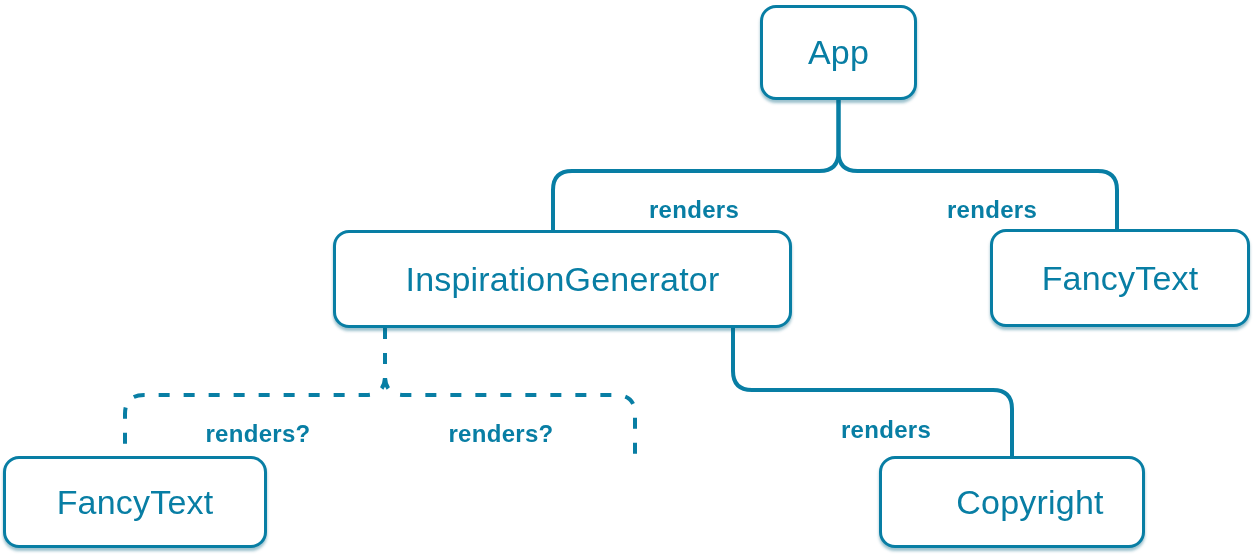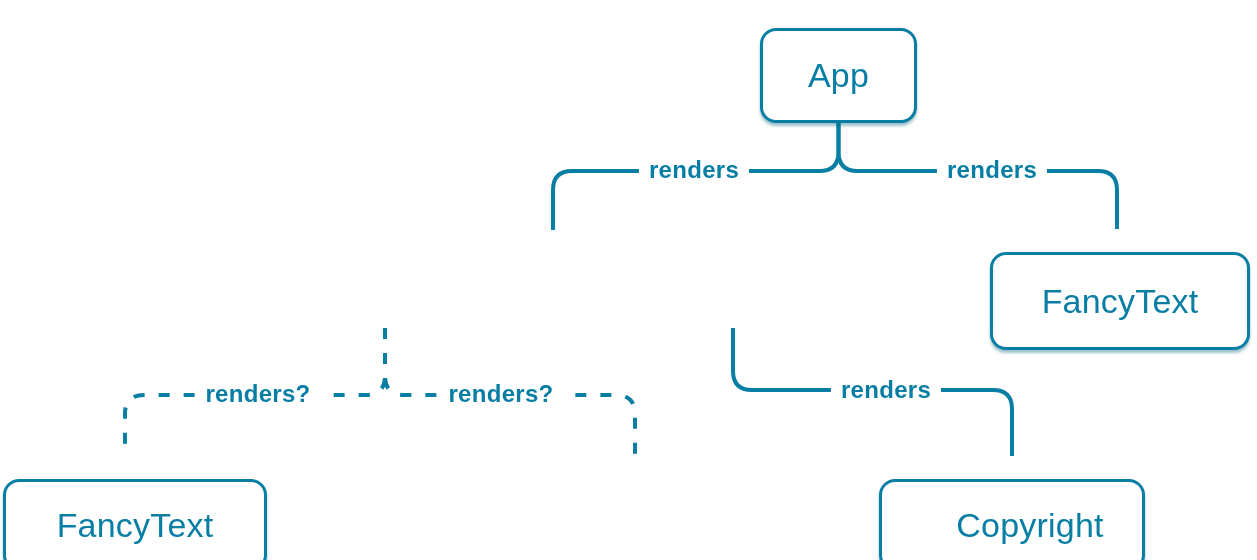--- a/index.html
+++ b/index.html
@@ -37,33 +37,33 @@
     border: 3px solid #087ea4;
     border-radius: 16px;
     box-shadow: 0 3px 3px rgba(8, 100, 130, 0.40);
     color: #087ea4;
     font-size: 34px;
     letter-spacing: 0.2px;
     display: flex;
     align-items: center;
     justify-content: center;
     white-space: nowrap;
-    margin-top: 23px;
   }
   .edge-label {
     position: absolute;
     transform: translate(-50%, -50%);
     background: #ffffff;
     color: #087ea4;
     font-size: 24px;
     font-weight: 700;
     letter-spacing: 0.3px;
     padding: 0 10px;
     line-height: 1.1;
     white-space: nowrap;
+    margin-top: 40px;
   }
 </style>
 </head>
 <body>
 
 <div class="canvas">
 
   <svg class="wires" viewBox="0 0 1257 560" xmlns="http://www.w3.org/2000/svg">
     <path d="M 838.5 100 L 838.5 152 Q 838.5 171 819.5 171 L 572 171 Q 553 171 553 190 L 553 230"></path>
     <path d="M 838.5 100 L 838.5 152 Q 838.5 171 857.5 171 L 1098 171 Q 1117 171 1117 190 L 1117 229"></path>
@@ -73,20 +73,21 @@
   </svg>
 
   <span class="edge-label" style="left: 694px; top: 170px;">renders</span>
   <span class="edge-label" style="left: 992px; top: 170px;">renders</span>
   <span class="edge-label" style="left: 258px; top: 394px;">renders?</span>
   <span class="edge-label" style="left: 501px; top: 394px;">renders?</span>
   <span class="edge-label" style="left: 886px; top: 390px;">renders</span>
 
   <div class="node" style="left: 760px; top: 5px; width: 157px; height: 95px;">App</div>
 
+  <div class="node" style="left: 333px; top: 230px; width: 459px; height: 98px;">InspirationGenerator</div>
 
   <div class="node" style="left: 990px; top: 229px; width: 260px; height: 98px;">FancyText</div>
 
   <div class="node" style="left: 3px; top: 456px; width: 264px; height: 92px;">FancyText</div>
 
 
   <div class="node" style="left: 879px; top: 456px; width: 266px; height: 92px; padding-left: 36px;">Copyright</div>
 
 </div>
 

